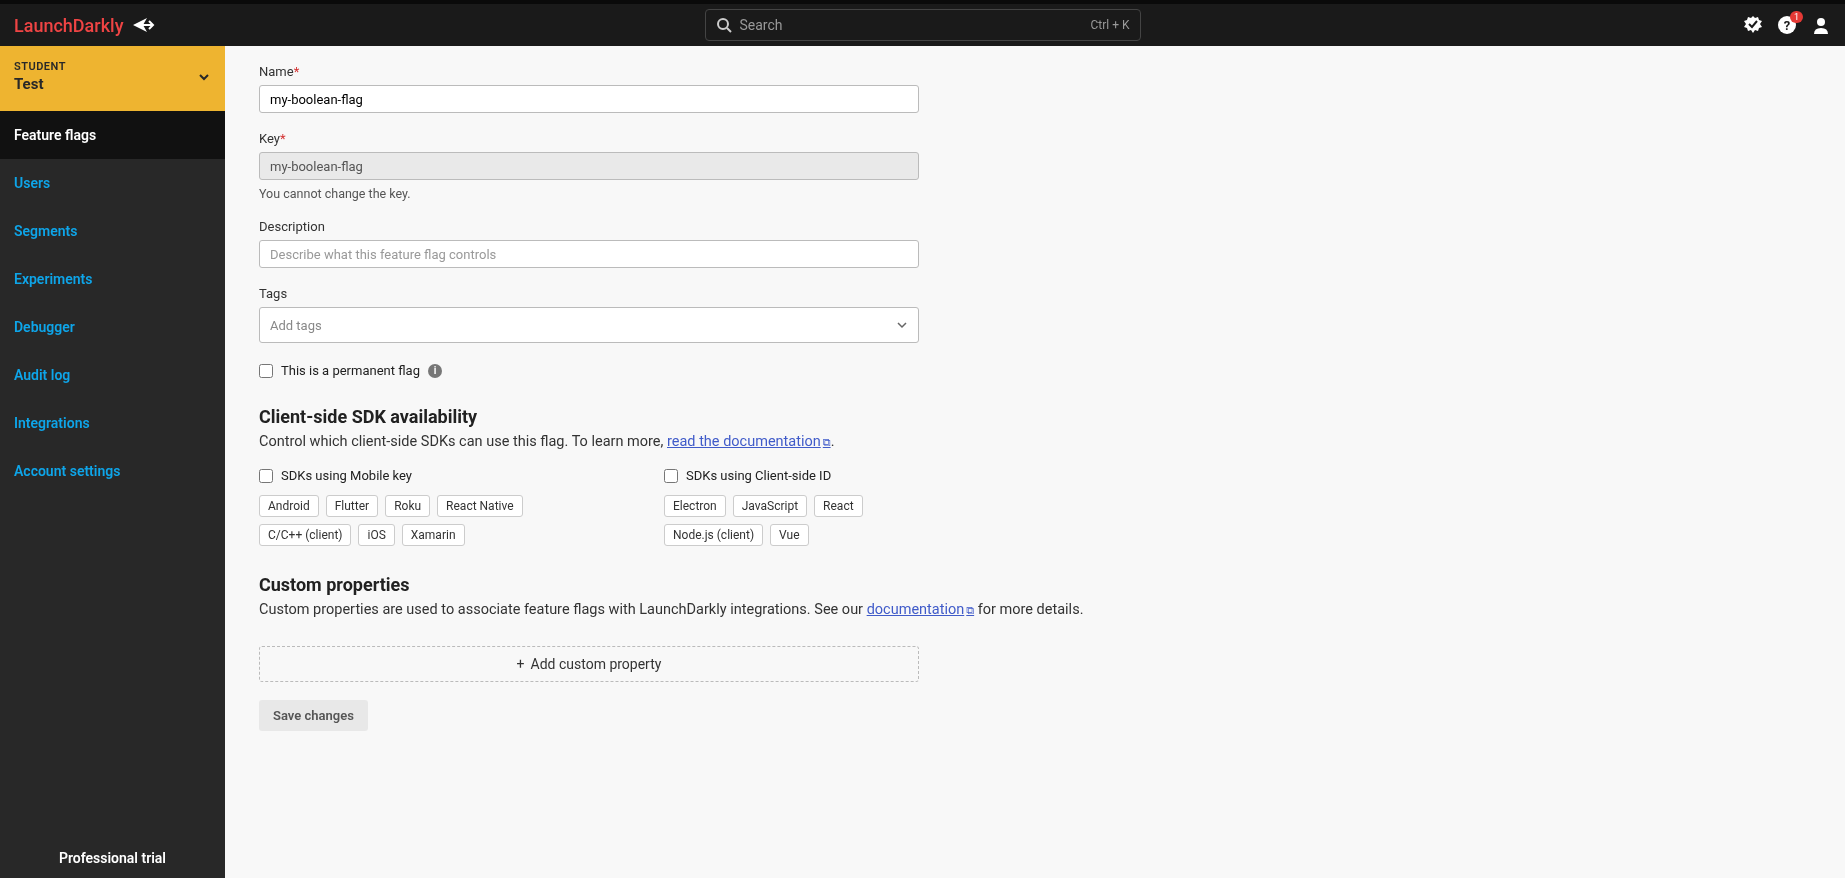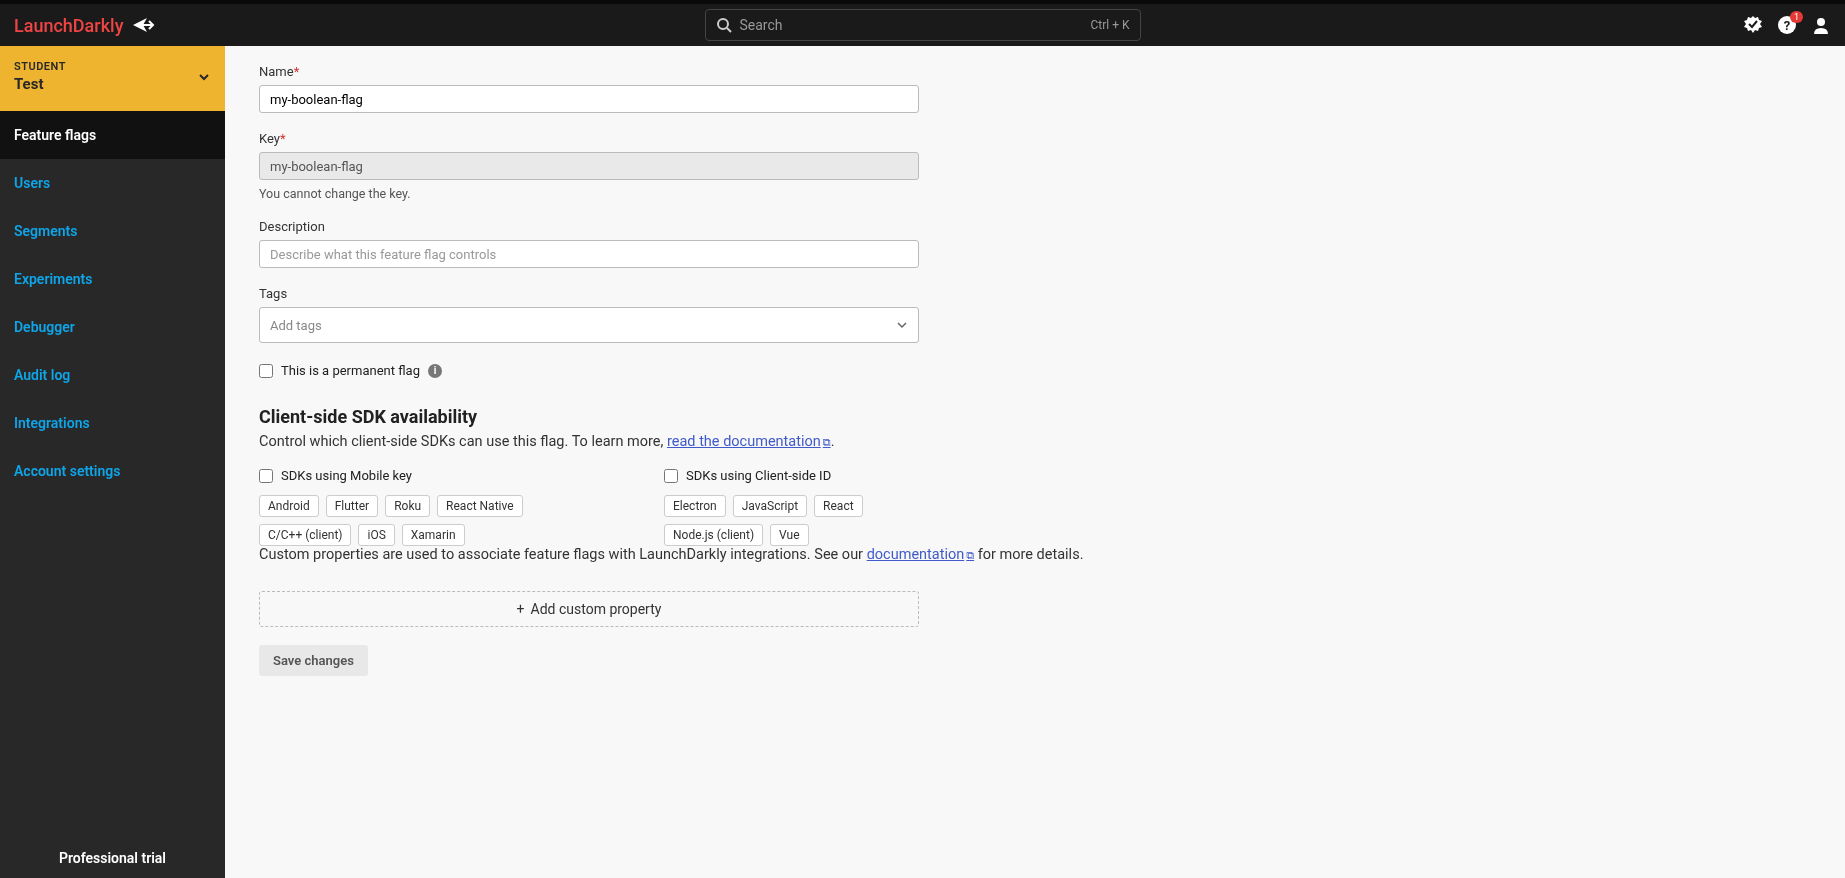--- a/index.html
+++ b/index.html
@@ -412,20 +412,21 @@
         <div class="tag-list">
           <span class="sdk-tag">Electron</span>
           <span class="sdk-tag">JavaScript</span>
           <span class="sdk-tag">React</span>
           <span class="sdk-tag">Node.js (client)</span>
           <span class="sdk-tag">Vue</span>
         </div>
       </div>
     </div>
 
+    <div class="section-title">Custom properties</div>
     <div class="section-desc">
       <span>Custom properties are used to associate feature flags with LaunchDarkly integrations. See our </span><a class="link"><span>documentation</span><span class="ext-icon">⧉</span></a><span> for more details.</span>
     </div>
 
     <div class="add-property">
       <span>+</span>
       <span>Add custom property</span>
     </div>
 
     <button class="save-btn">Save changes</button>

